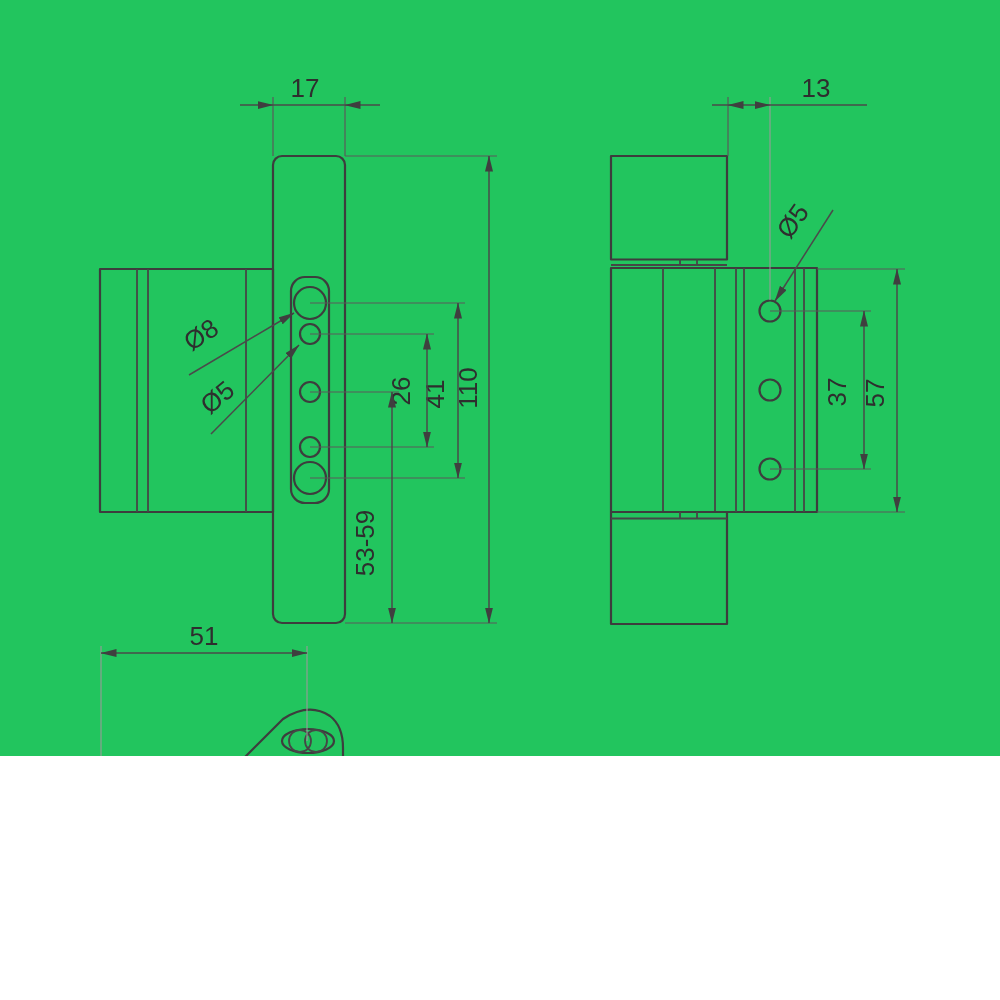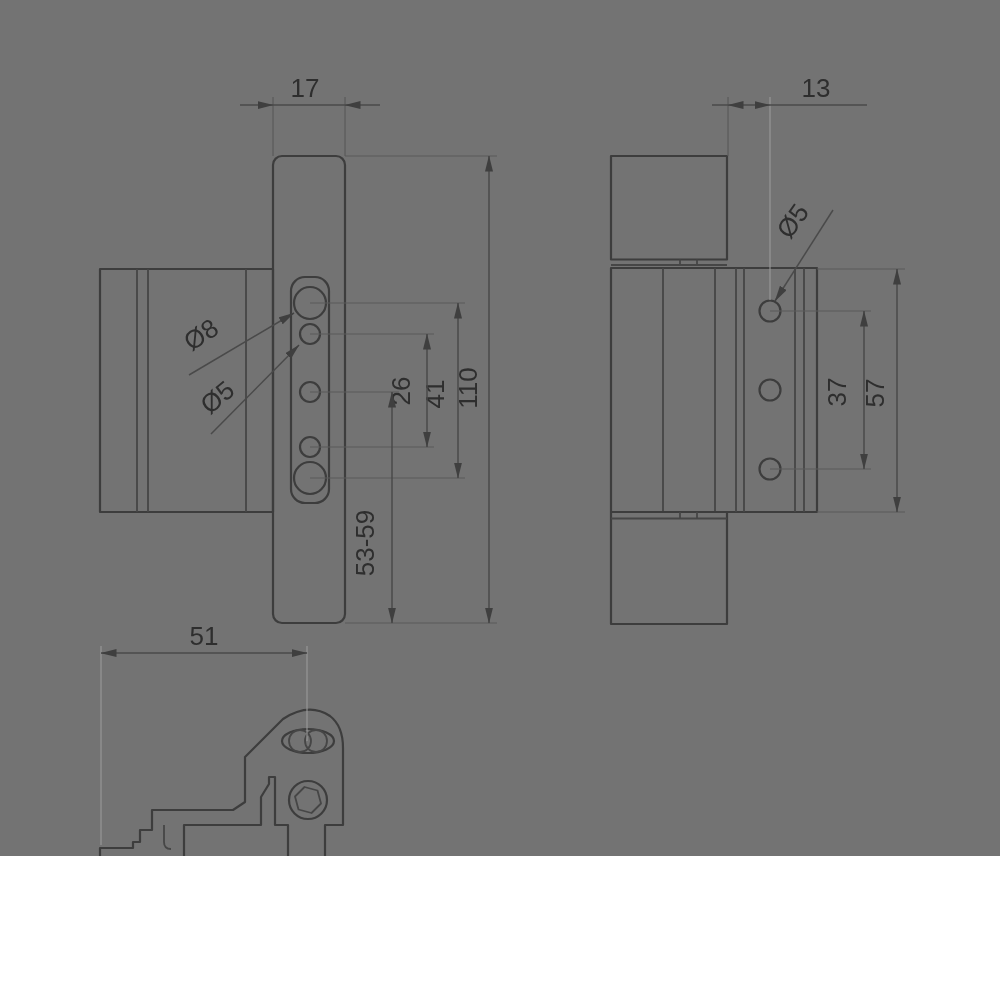--- a/index.html
+++ b/index.html
@@ -2,22 +2,22 @@
 <html><head>
 <meta charset="utf-8">
 <style>
   html, body {
     margin: 0;
     padding: 0;
     background: #ffffff;
   }
   .stage {
     width: 1000px;
-    height: 856px;
-    background: #737373;
+    height: 756px;
+    background: #22c55e;
     position: relative;
     font-family: "Liberation Sans", sans-serif;
   }
   svg { display: block; }
   .outline {
     fill: none;
     stroke: #3d3d3d;
     stroke-width: 2.2;
     stroke-linejoin: round;
     stroke-linecap: round;

